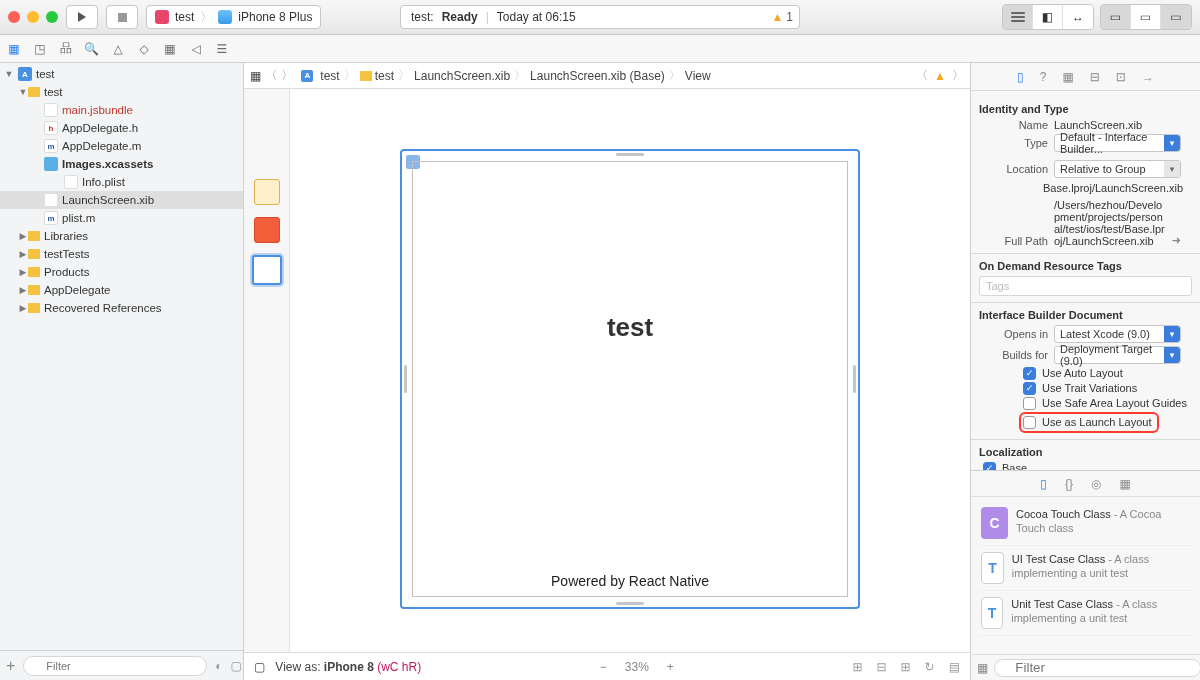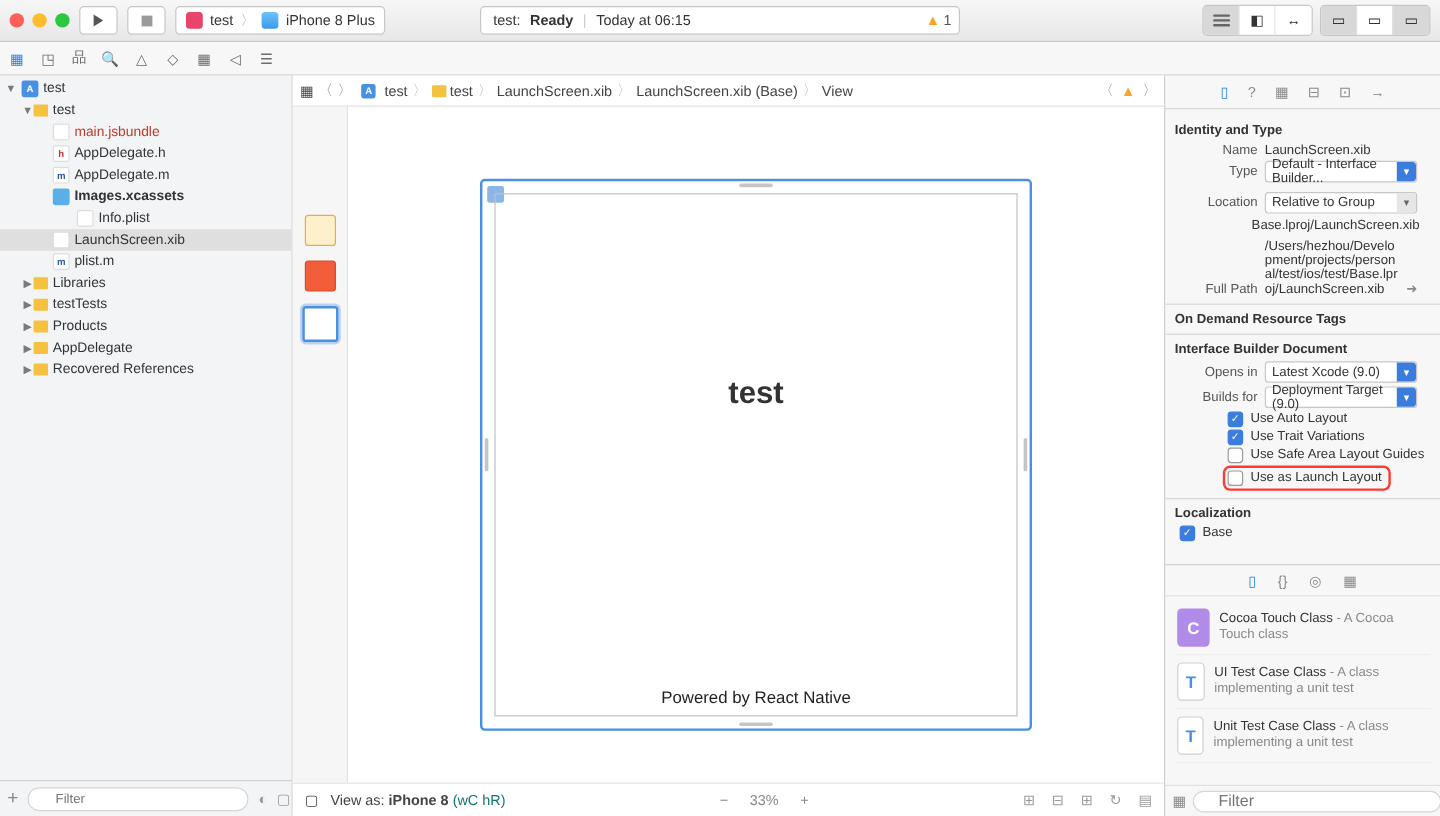--- a/index.html
+++ b/index.html
@@ -307,21 +307,21 @@
           </div>
         </div>
       </div>
     </div>
 
     <div class="canvas-footer">
       <span>▢</span>
       <span>
         <span>View as:</span>
         <b>iPhone 8</b>
-        <span style="color:#0f766e">(wC hR)</span>
+        <span style="color:#be185d">(wC hR)</span>
       </span>
       <div class="zoom">
         <span>−</span>
         <span>33%</span>
         <span>+</span>
       </div>
       <div class="right-tools">
         <span>⊞</span>
         <span>⊟</span>
         <span>⊞</span>
@@ -362,20 +362,21 @@
       </div>
       <div class="path-block">Base.lproj/LaunchScreen.xib</div>
       <div class="insp-row" style="align-items:flex-end;">
           <span class="lbl">Full Path</span>
         <span class="val" style="word-break:break-all">/Users/hezhou/Development/projects/personal/test/ios/test/Base.lproj/LaunchScreen.xib</span>
         <span style="color:#888">➜</span>
       </div>
 
       <div class="insp-divider"></div>
       <div class="insp-section-title">On Demand Resource Tags</div>
+      <div class="tags-input">Tags</div>
 
       <div class="insp-divider"></div>
       <div class="insp-section-title">Interface Builder Document</div>
       <div class="insp-row">
           <span class="lbl">Opens in</span>
         <div class="dropdown">
             <span>Latest Xcode (9.0)</span>
             <span class="dd-arrow">▾</span>
           </div>
       </div>

